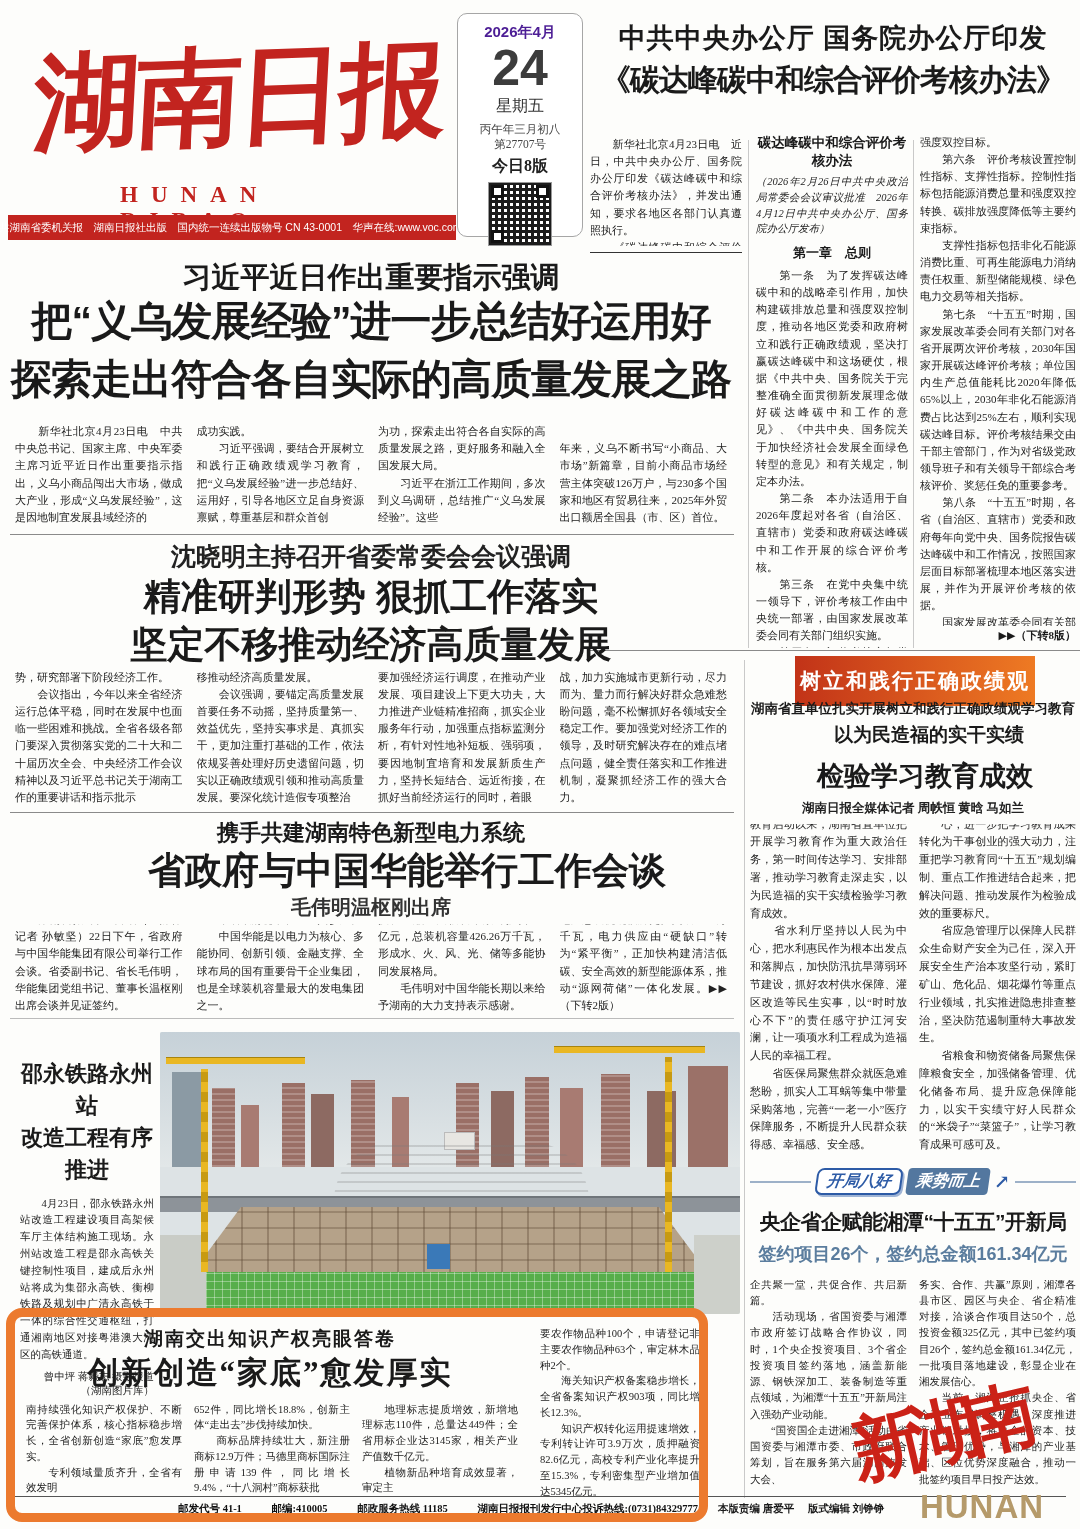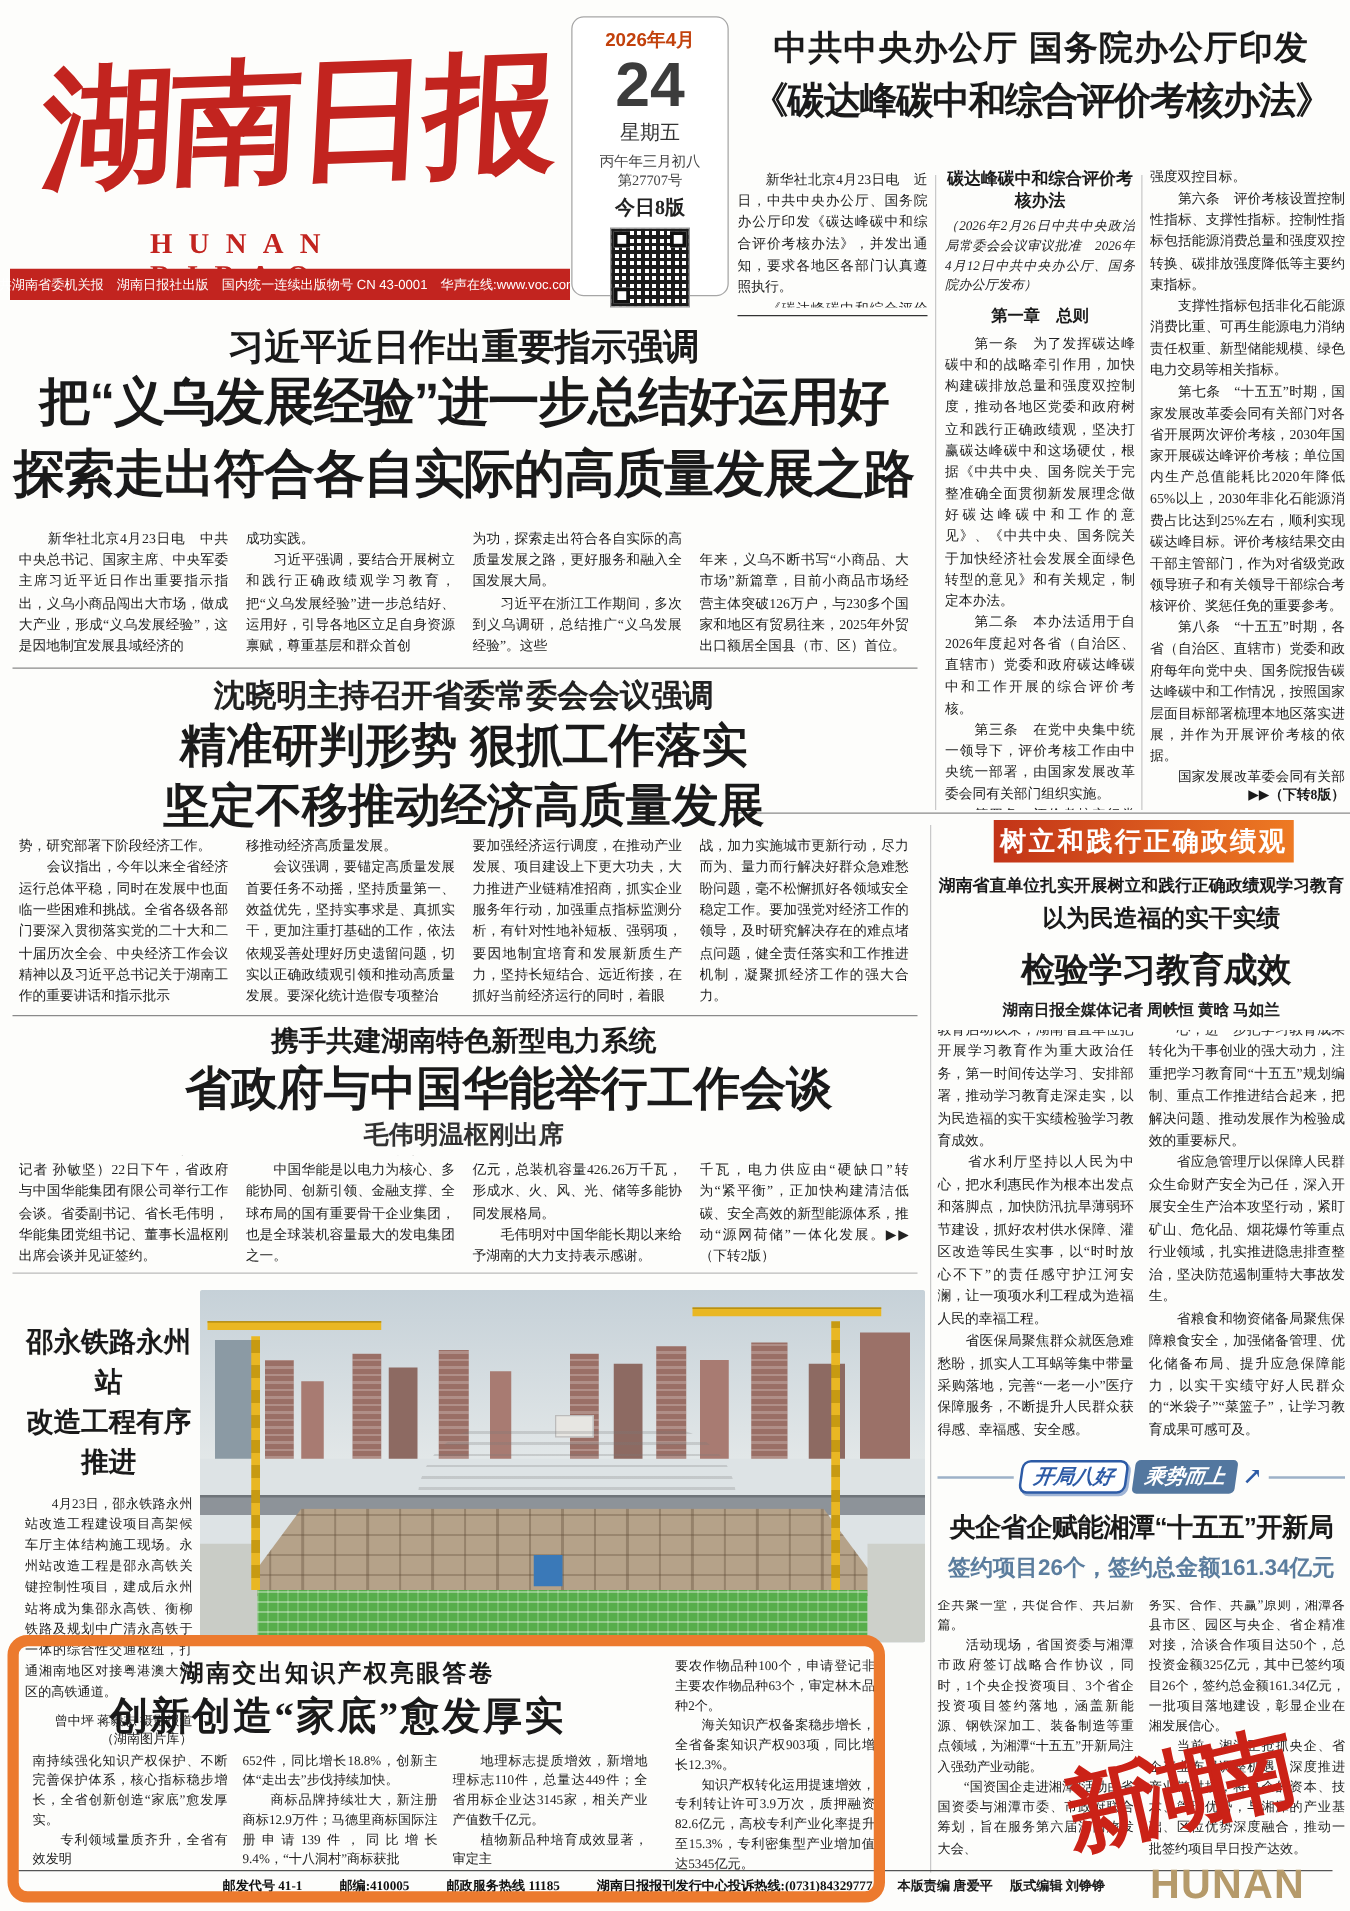--- a/index.html
+++ b/index.html
@@ -16,21 +16,21 @@
 
   
   .logo{left:18px;top:12px;width:440px;height:170px;display:flex;align-items:center;justify-content:center;
         font-size:106px;font-weight:bold;color:#c2241f;letter-spacing:-4px;
         transform:rotate(-2deg) skewX(-5deg);}
   .pinyin{left:120px;top:182px;width:260px;color:#c2241f;font-weight:bold;font-size:23px;letter-spacing:13px;}
   .redbar{left:8px;top:215px;width:448px;height:25px;background:#c2241f;color:#fff;font-size:10.5px;
           display:flex;align-items:center;justify-content:center;white-space:nowrap;}
   .datebox{left:457px;top:13px;width:126px;height:224px;border:1px solid #a6a6a6;border-radius:10px;
            text-align:center;box-sizing:border-box;padding-top:9px;background:#fff;}
-  .d-ym{font-size:15px;font-weight:bold;color:#c2410c;}
+  .d-ym{font-size:15px;font-weight:bold;color:#4c1d95;}
   .d-day{font-size:50px;font-weight:bold;color:#3c3c3c;line-height:1.05;}
   .d-wk{font-size:16px;color:#333;margin-top:1px;}
   .d-lunar{font-size:11.5px;color:#444;margin-top:5px;}
   .d-issue{font-size:11.5px;color:#444;}
   .d-pages{font-size:16px;font-weight:bold;color:#222;margin-top:4px;}
   .qr{position:relative;width:62px;height:62px;margin:5px auto 0;border:1px solid #999;
       background-image:repeating-linear-gradient(90deg,#1c1c1c 0 3px,transparent 3px 6px),
                        repeating-linear-gradient(0deg,#1c1c1c 0 3px,#fff 3px 6px);}
   .qr i{position:absolute;width:13px;height:13px;border:3px solid #111;background:#fff;box-sizing:border-box;}
   .qr i:nth-child(1){left:2px;top:2px;} .qr i:nth-child(2){right:2px;top:2px;} .qr i:nth-child(3){left:2px;bottom:2px;}
@@ -84,21 +84,21 @@
   .net{left:8%;right:8%;bottom:0;height:15%;background:#57ae4b;
        background-image:repeating-linear-gradient(90deg,rgba(255,255,255,.35) 0 1px,transparent 1px 8px),
                         repeating-linear-gradient(0deg,rgba(255,255,255,.35) 0 1px,transparent 1px 8px);}
   .ground-l{left:0;bottom:0;width:8%;height:28%;background:#c9ccc6;}
   .ground-r{right:0;bottom:0;width:8%;height:28%;background:#cdd0ca;}
   .mast{width:7px;background:repeating-linear-gradient(0deg,#e9b723 0 10px,#c79a12 10px 20px);}
   .jib{height:6px;background:#e9b723;border-top:1px solid #a8840e;}
   .shed{left:46%;bottom:16%;width:4%;height:9%;background:#3a79b8;}
 
   
-  .zj-banner{left:795px;top:656px;width:240px;height:34px;background:linear-gradient(90deg,#c23318,#ee7a23);
+  .zj-banner{left:795px;top:656px;width:240px;height:50px;background:linear-gradient(90deg,#c23318,#ee7a23);
              color:#fff;font-size:21px;font-weight:900;display:flex;align-items:center;justify-content:center;letter-spacing:2px;}
   .zj-kicker{left:746px;top:700px;width:334px;font-size:13.5px;font-weight:700;}
   .zj-h1{left:746px;top:722px;width:366px;font-size:19px;font-weight:900;}
   .zj-h2{left:746px;top:758px;width:334px;font-size:27px;font-weight:900;padding-left:12px;}
   .zj-byline{left:746px;top:800px;width:334px;font-size:12.5px;font-weight:600;color:#222;}
   .zj-body{left:750px;top:824px;width:326px;height:330px;gap:12px;}
   .zj-body .col{font-size:11px;line-height:1.62;}
 
   
   .badge-row{left:750px;top:1168px;width:326px;display:flex;align-items:center;gap:5px;}

